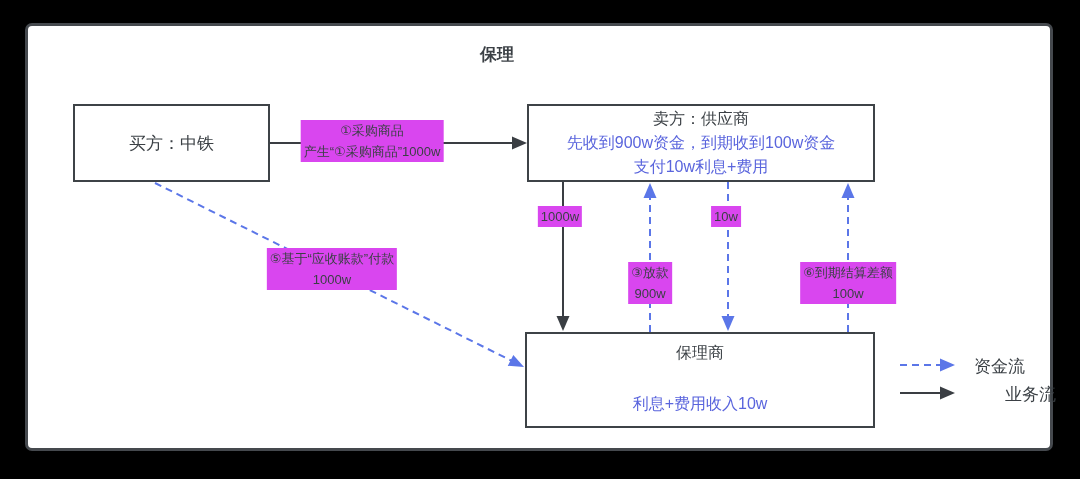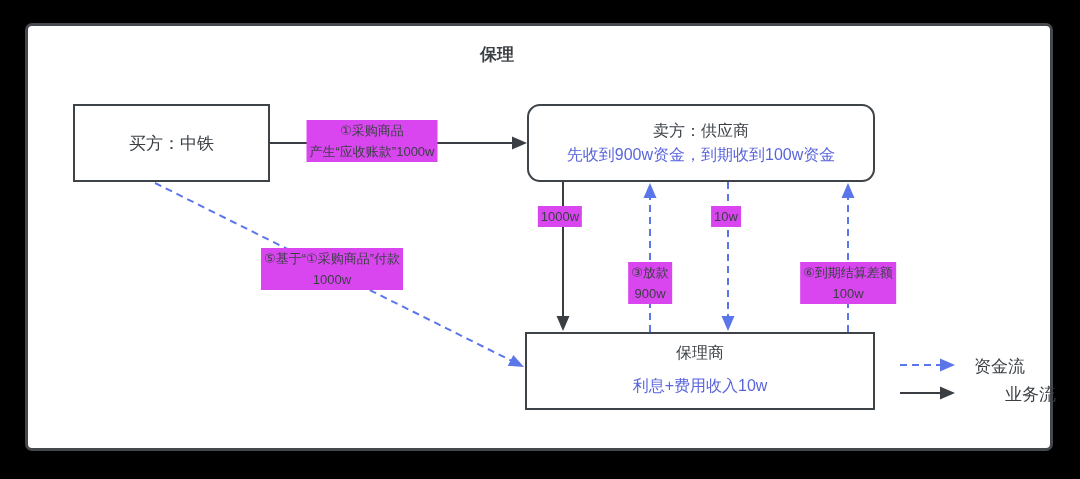--- a/index.html
+++ b/index.html
@@ -48,22 +48,22 @@
     box-sizing: border-box;
     display: flex;
     flex-direction: column;
     align-items: center;
     justify-content: center;
     text-align: center;
     z-index: 2;
     color: var(--text-dark, #3b4045);
   }
   .node-buyer { left: 73px; top: 104px; width: 197px; height: 78px; font-size: 17px; }
-  .node-seller { left: 527px; top: 104px; width: 348px; height: 78px; font-size: 16px; line-height: 24px; border-radius: 13px; }
-  .node-factor { left: 525px; top: 332px; width: 350px; height: 78px; font-size: 16px;
+  .node-seller { left: 527px; top: 104px; width: 348px; height: 78px; font-size: 16px; line-height: 24px; }
+  .node-factor { left: 525px; top: 332px; width: 350px; height: 96px; font-size: 16px;
                  justify-content: space-between; padding: 9px 0 11px; }
   .blue-text { color: var(--blue-text, #5a65dd); }
   .edge-label {
     position: absolute;
     transform: translateX(-50%);
     background: #d946ef;
     text-align: center;
     font-size: 13px;
     line-height: 21px;
     color: var(--text-dark, #3b4045);
@@ -112,47 +112,48 @@
   <polygon class="business-head" points="955,393 940,386.5 940,399.5"></polygon>
 </svg>
 
 <div class="node node-buyer">
   <div>买方：中铁</div>
 </div>
 
 <div class="node node-seller">
   <div>卖方：供应商</div>
   <div class="blue-text">先收到900w资金，到期收到100w资金</div>
+  <div class="blue-text">支付10w利息+费用</div>
 </div>
 
 <div class="node node-factor">
   <div>保理商</div>
   <div class="blue-text">利息+费用收入10w</div>
 </div>
 
 <div class="edge-label" style="left:372px; top:120px;">
   <div>①采购商品</div>
-  <div>产生“应收账款”1000w</div>
+  <div>产生“①采购商品”1000w</div>
 </div>
 
 <div class="edge-label" style="left:560px; top:206px;">
   <div>1000w</div>
 </div>
 
 <div class="edge-label" style="left:650px; top:262px;">
   <div>③放款</div>
   <div>900w</div>
 </div>
 
 <div class="edge-label" style="left:726px; top:206px;">
   <div>10w</div>
 </div>
 
 <div class="edge-label" style="left:332px; top:248px;">
-  <div>⑤基于“①采购商品”付款</div>
+  <div>⑤基于“应收账款”付款</div>
   <div>1000w</div>
 </div>
 
 <div class="edge-label" style="left:848px; top:262px;">
   <div>⑥到期结算差额</div>
   <div>100w</div>
 </div>
 
 <div class="legend-label" style="left:974px; top:355px;">资金流</div>
 <div class="legend-label" style="left:974px; top:383px;margin-left:31px;">业务流</div>

